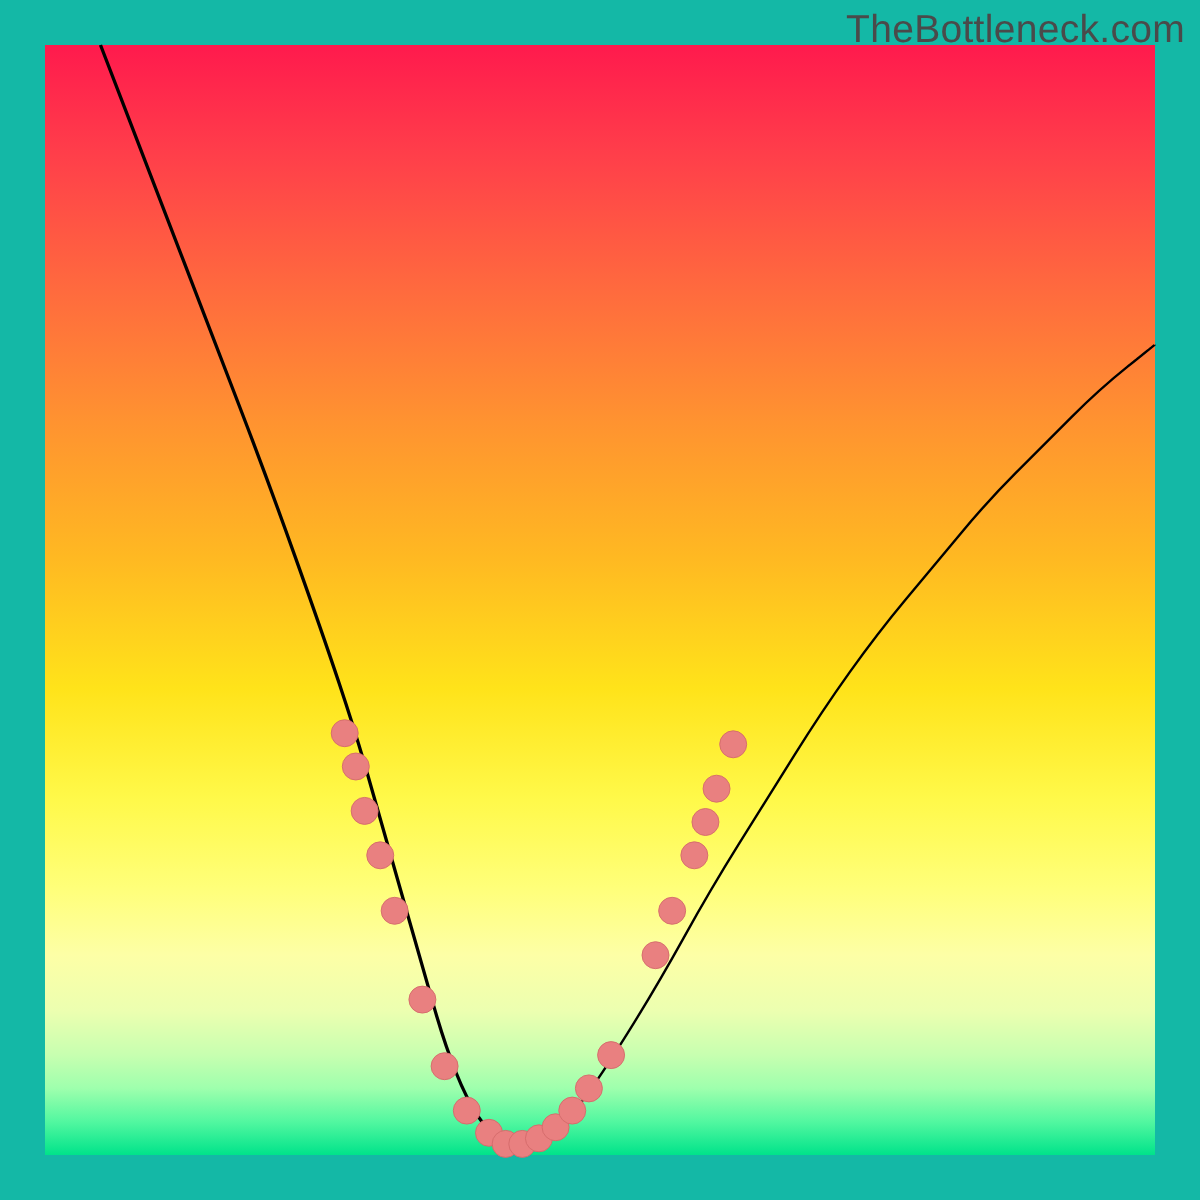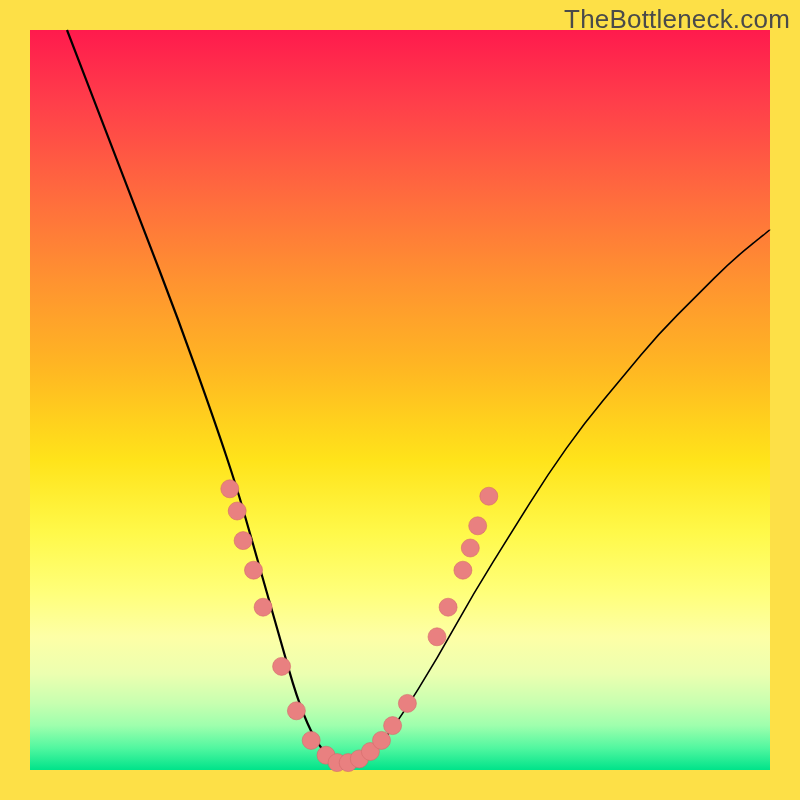--- a/index.html
+++ b/index.html
@@ -10,21 +10,21 @@
     overflow: hidden;
     background: #000;
     font-family: Arial, Helvetica, sans-serif;
   }
   .frame {
     position: absolute;
     top: 0;
     left: 0;
     width: 800px;
     height: 800px;
-    background: #fde047;
+    background: #14b8a6;
   }
   .plot-area {
     position: absolute;
     top: 30px;
     left: 30px;
     width: 740px;
     height: 740px;
     background: linear-gradient(to bottom,
       #ff1a4d 0%,
       #ff3f4a 10%,

